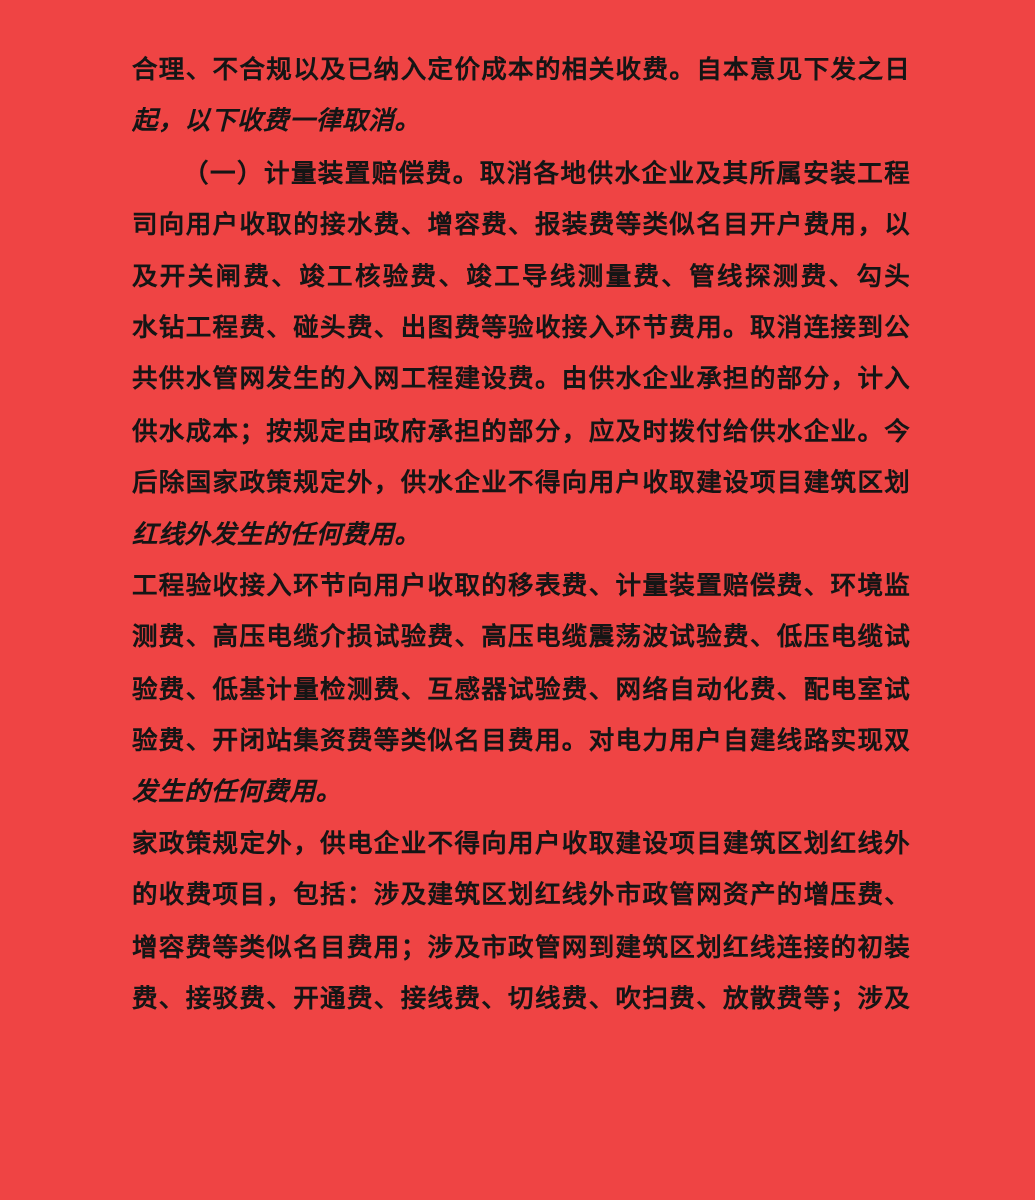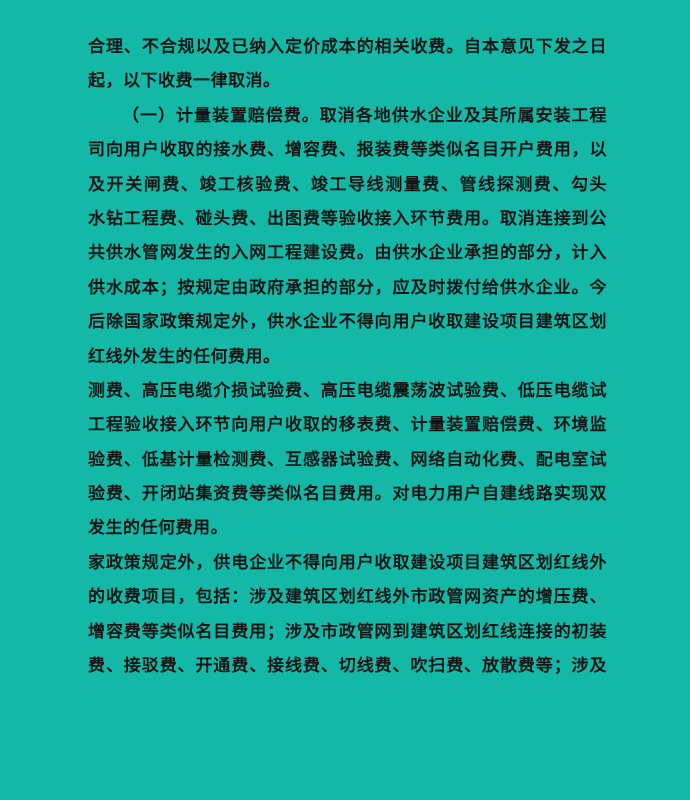--- a/index.html
+++ b/index.html
@@ -4,21 +4,21 @@
 <style>
   html, body {
     margin: 0;
     padding: 0;
     background: #ffffff;
   }
   .page {
     position: relative;
     width: 690px;
     height: 800px;
-    background: #14b8a6;
+    background: #ef4444;
     overflow: hidden;
     font-family: "Liberation Sans", "DejaVu Sans", sans-serif;
   }
   .text-block {
     position: absolute;
     left: 88px;
     top: 30px;
     width: 519px;
     color: #151515;
     font-size: 17px;
@@ -38,20 +38,21 @@
     text-align: justify;
     text-align-last: justify;
     white-space: normal;
   }
   .line.indent {
     text-indent: 34px;
   }
   .line.end {
     text-align: left;
     text-align-last: left;
+    font-style: italic;
   }
 </style>
 </head>
 <body>
 
 <div class="page">
   <div class="text-block">
 
     <p class="para">
       <span class="line">合理、不合规以及已纳入定价成本的相关收费。自本意见下发之日</span>
@@ -63,22 +64,22 @@
       <span class="line">司向用户收取的接水费、增容费、报装费等类似名目开户费用，以</span>
       <span class="line">及开关闸费、竣工核验费、竣工导线测量费、管线探测费、勾头费、</span>
       <span class="line">水钻工程费、碰头费、出图费等验收接入环节费用。取消连接到公</span>
       <span class="line">共供水管网发生的入网工程建设费。由供水企业承担的部分，计入</span>
       <span class="line">供水成本；按规定由政府承担的部分，应及时拨付给供水企业。今</span>
       <span class="line">后除国家政策规定外，供水企业不得向用户收取建设项目建筑区划</span>
       <span class="line end">红线外发生的任何费用。</span>
     </p>
 
     <p class="para">
+      <span class="line">工程验收接入环节向用户收取的移表费、计量装置赔偿费、环境监</span>
       <span class="line">测费、高压电缆介损试验费、高压电缆震荡波试验费、低压电缆试</span>
-      <span class="line">工程验收接入环节向用户收取的移表费、计量装置赔偿费、环境监</span>
       <span class="line">验费、低基计量检测费、互感器试验费、网络自动化费、配电室试</span>
       <span class="line">验费、开闭站集资费等类似名目费用。对电力用户自建线路实现双</span>
       <span class="line end">发生的任何费用。</span>
       <span class="line">家政策规定外，供电企业不得向用户收取建设项目建筑区划红线外</span>
     </p>
 
     <p class="para">
       <span class="line">的收费项目，包括：涉及建筑区划红线外市政管网资产的增压费、</span>
       <span class="line">增容费等类似名目费用；涉及市政管网到建筑区划红线连接的初装</span>
       <span class="line">费、接驳费、开通费、接线费、切线费、吹扫费、放散费等；涉及</span>

